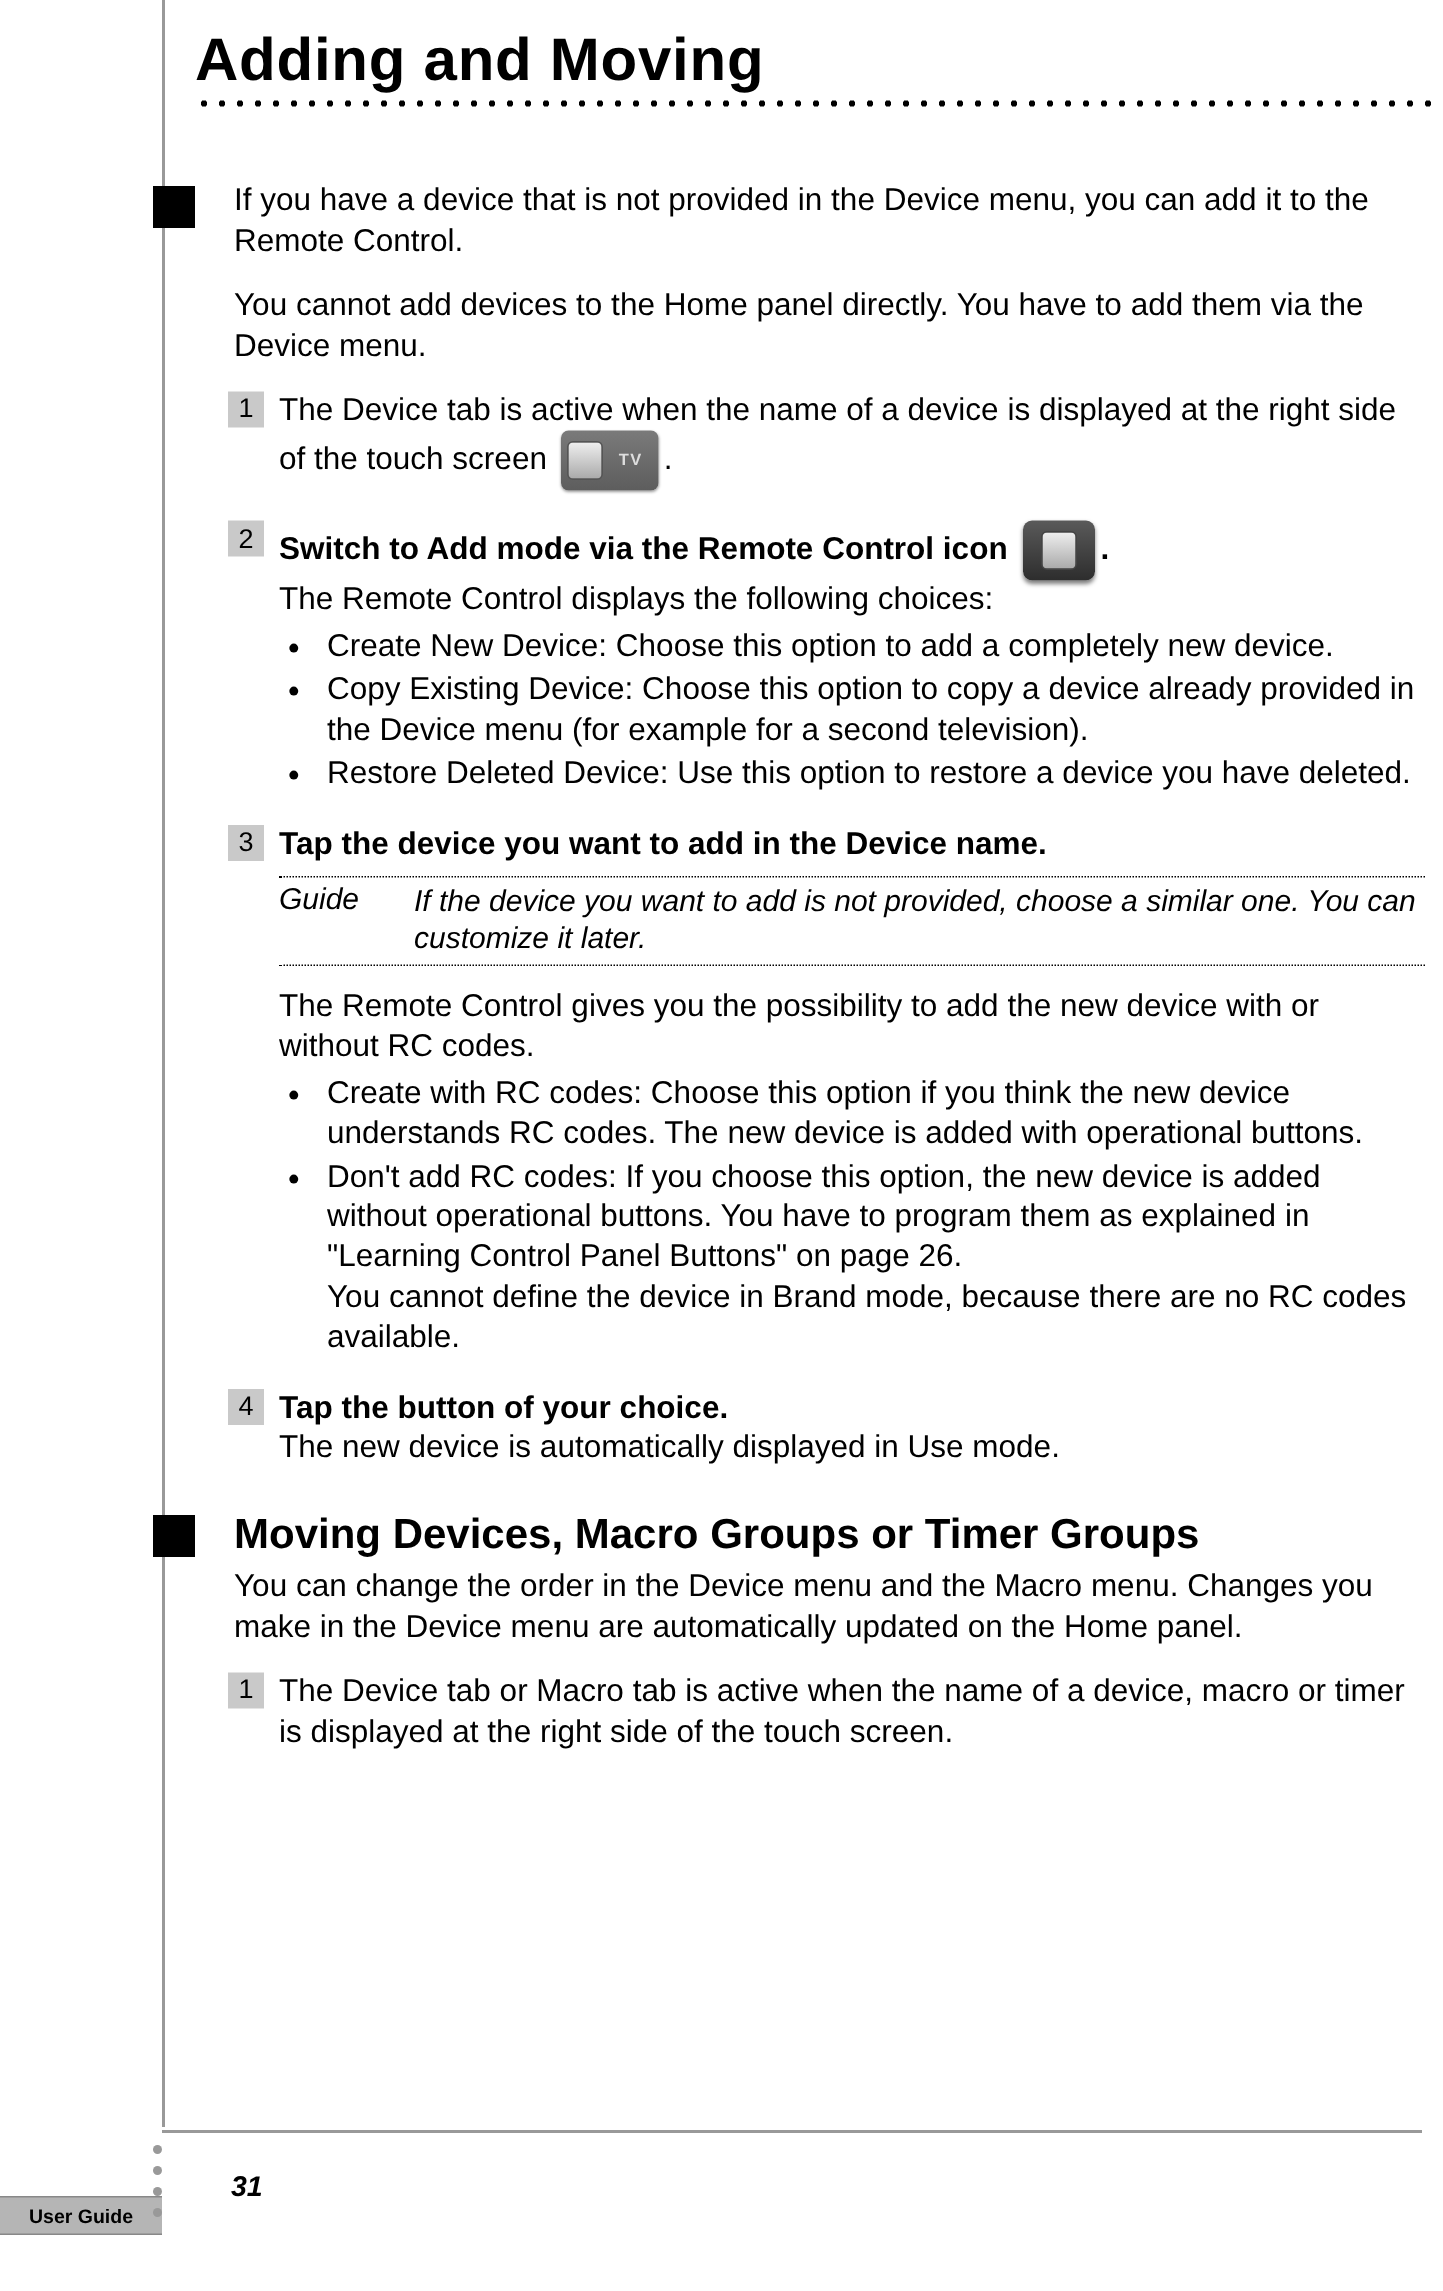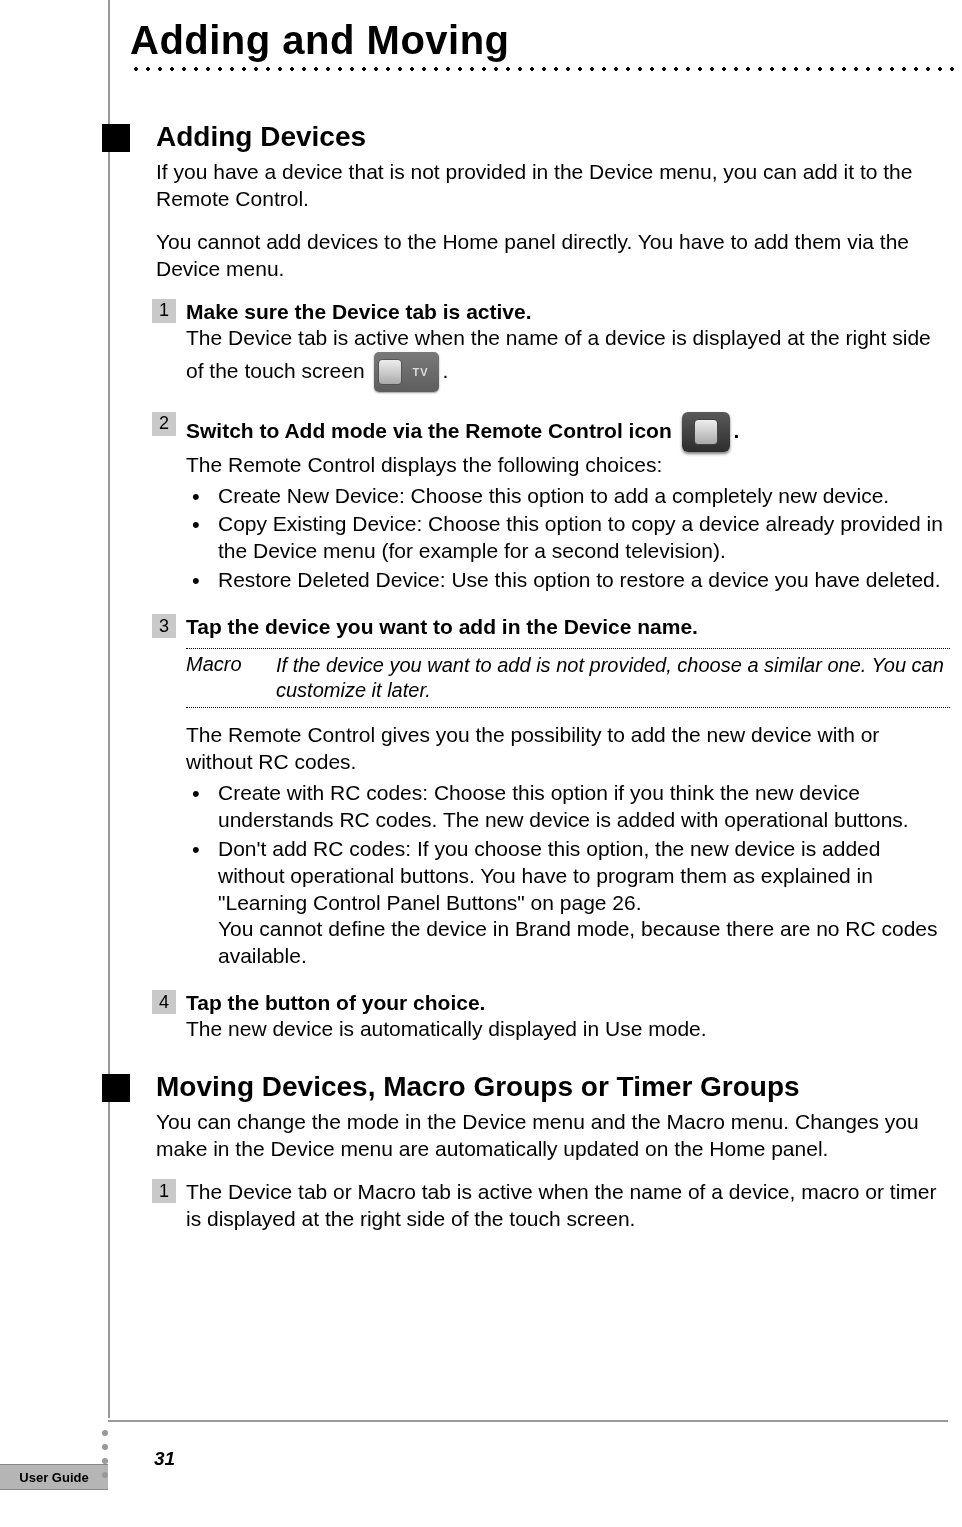--- a/index.html
+++ b/index.html
@@ -251,27 +251,25 @@
     <span></span>
 </div>
 <div class="page-num">31</div>
 
 <div class="content">
   <h1 class="chapter-title">Adding and Moving</h1>
   <div class="dotted-rule"></div>
 
   <div class="section">
     <div class="square-bullet"></div>
-    <h2 class="section-title">Adding Devices</h2>
     <p class="para">If you have a device that is not provided in the Device menu, you can add it to the Remote Control.</p>
     <p class="para">You cannot add devices to the Home panel directly. You have to add them via the Device menu.</p>
 
     <div class="step">
       <div class="step-num">1</div>
-      <div class="step-title">Make sure the Device tab is active.</div>
       <div class="step-body">
         <span>The Device tab is active when the name of a device is displayed at the right side of the touch screen </span>
         <span class="inline-icon-tv">
           <span class="knob"></span>
             <span class="tv-label">TV</span>
         </span><span>.</span>
       </div>
     </div>
 
     <div class="step">
@@ -285,41 +283,41 @@
         <li>Create New Device: Choose this option to add a completely new device.</li>
         <li>Copy Existing Device: Choose this option to copy a device already provided in the Device menu (for example for a second television).</li>
         <li>Restore Deleted Device: Use this option to restore a device you have deleted.</li>
       </ul>
     </div>
 
     <div class="step">
       <div class="step-num">3</div>
       <div class="step-title">Tap the device you want to add in the Device name.</div>
       <div class="note-box">
-        <span class="note-label">Macro</span>
+        <span class="note-label">Guide</span>
         <span class="note-text">If the device you want to add is not provided, choose a similar one. You can customize it later.</span>
       </div>
       <div class="step-body">The Remote Control gives you the possibility to add the new device with or without RC codes.</div>
       <ul class="sub-list">
         <li>Create with RC codes: Choose this option if you think the new device understands RC codes. The new device is added with operational buttons.</li>
         <li style="white-space: pre-line;">Don't add RC codes: If you choose this option, the new device is added without operational buttons. You have to program them as explained in "Learning Control Panel Buttons" on page 26.
 You cannot define the device in Brand mode, because there are no RC codes available.</li>
       </ul>
     </div>
 
     <div class="step">
       <div class="step-num">4</div>
       <div class="step-title">Tap the button of your choice.</div>
       <div class="step-body">The new device is automatically displayed in Use mode.</div>
     </div>
   </div>
 
   <div class="section">
     <div class="square-bullet"></div>
     <h2 class="section-title">Moving Devices, Macro Groups or Timer Groups</h2>
-    <p class="para">You can change the mode in the Device menu and the Macro menu. Changes you make in the Device menu are automatically updated on the Home panel.</p>
+    <p class="para">You can change the order in the Device menu and the Macro menu. Changes you make in the Device menu are automatically updated on the Home panel.</p>
 
     <div class="step">
       <div class="step-num">1</div>
       <div class="step-body">The Device tab or Macro tab is active when the name of a device, macro or timer is displayed at the right side of the touch screen.</div>
     </div>
   </div>
 </div>
 
 </body></html>

